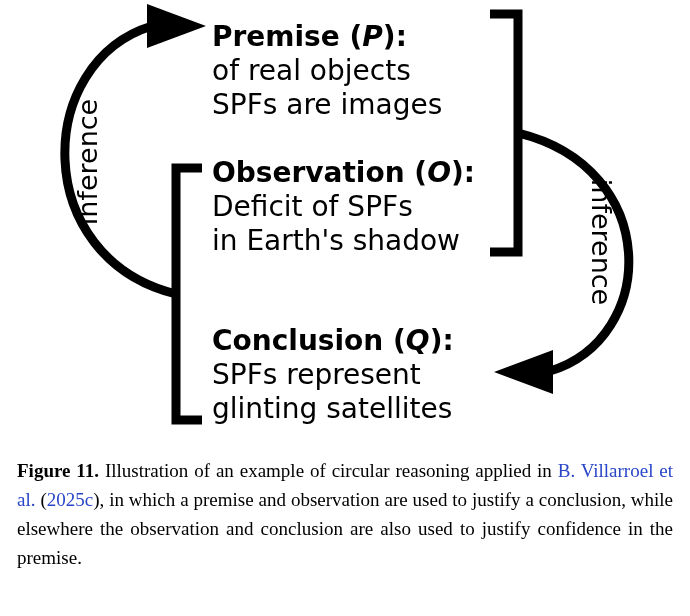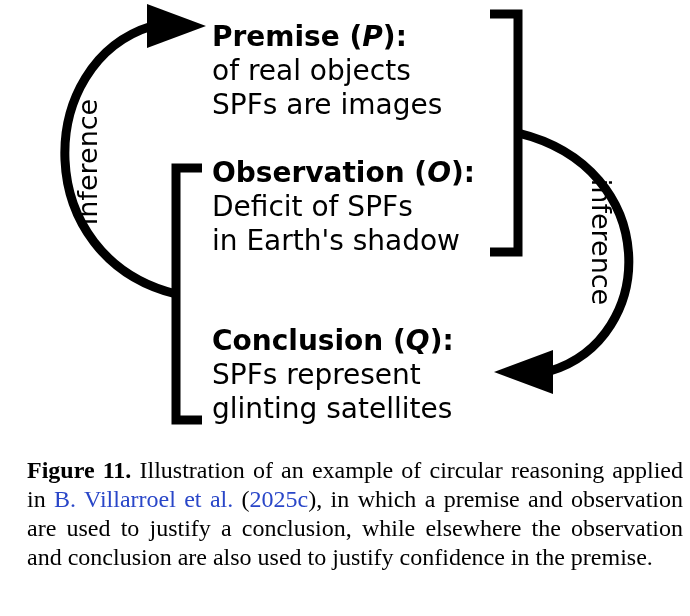--- a/index.html
+++ b/index.html
@@ -35,25 +35,25 @@
     line-height: 32px;
     text-align: center;
     color: #000;
   }
   .rot-left  { left: 13px;  top: 146px; transform: rotate(-90deg); }
   .rot-right { left: 526px; top: 226px; transform: rotate(90deg); }
 
   
   .caption {
     position: absolute;
-    left: 27px;
+    left: 17px;
     top: 456px;
     width: 656px;
     font-family: "Liberation Serif", "DejaVu Serif", serif;
-    font-size: 24px;
+    font-size: 19px;
     line-height: 29px;
     color: #000;
     text-align: justify;
   }
   .cap-label { font-weight: 700; }
   .cite { text-decoration: none; cursor: pointer; }
 </style>
 </head>
 <body>
 

